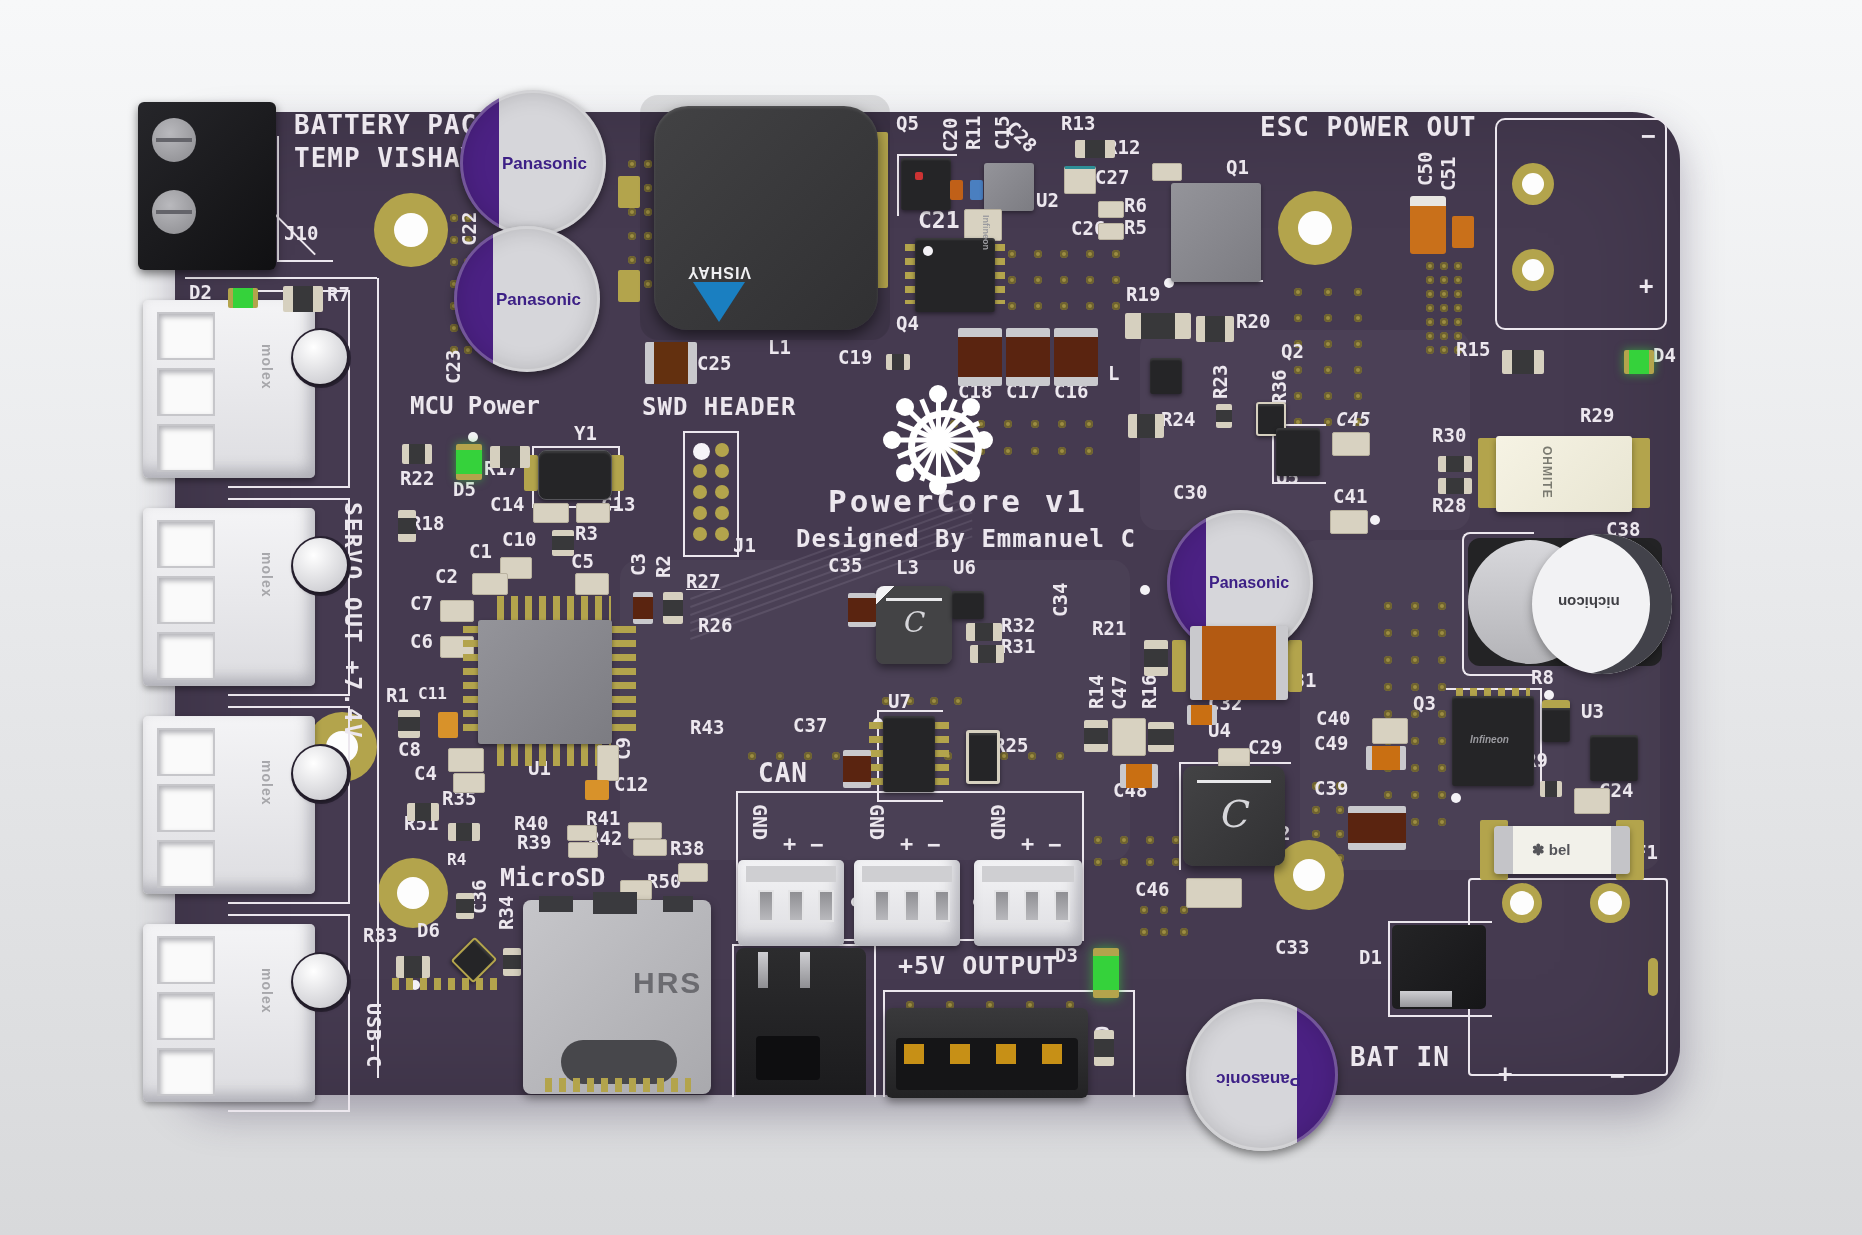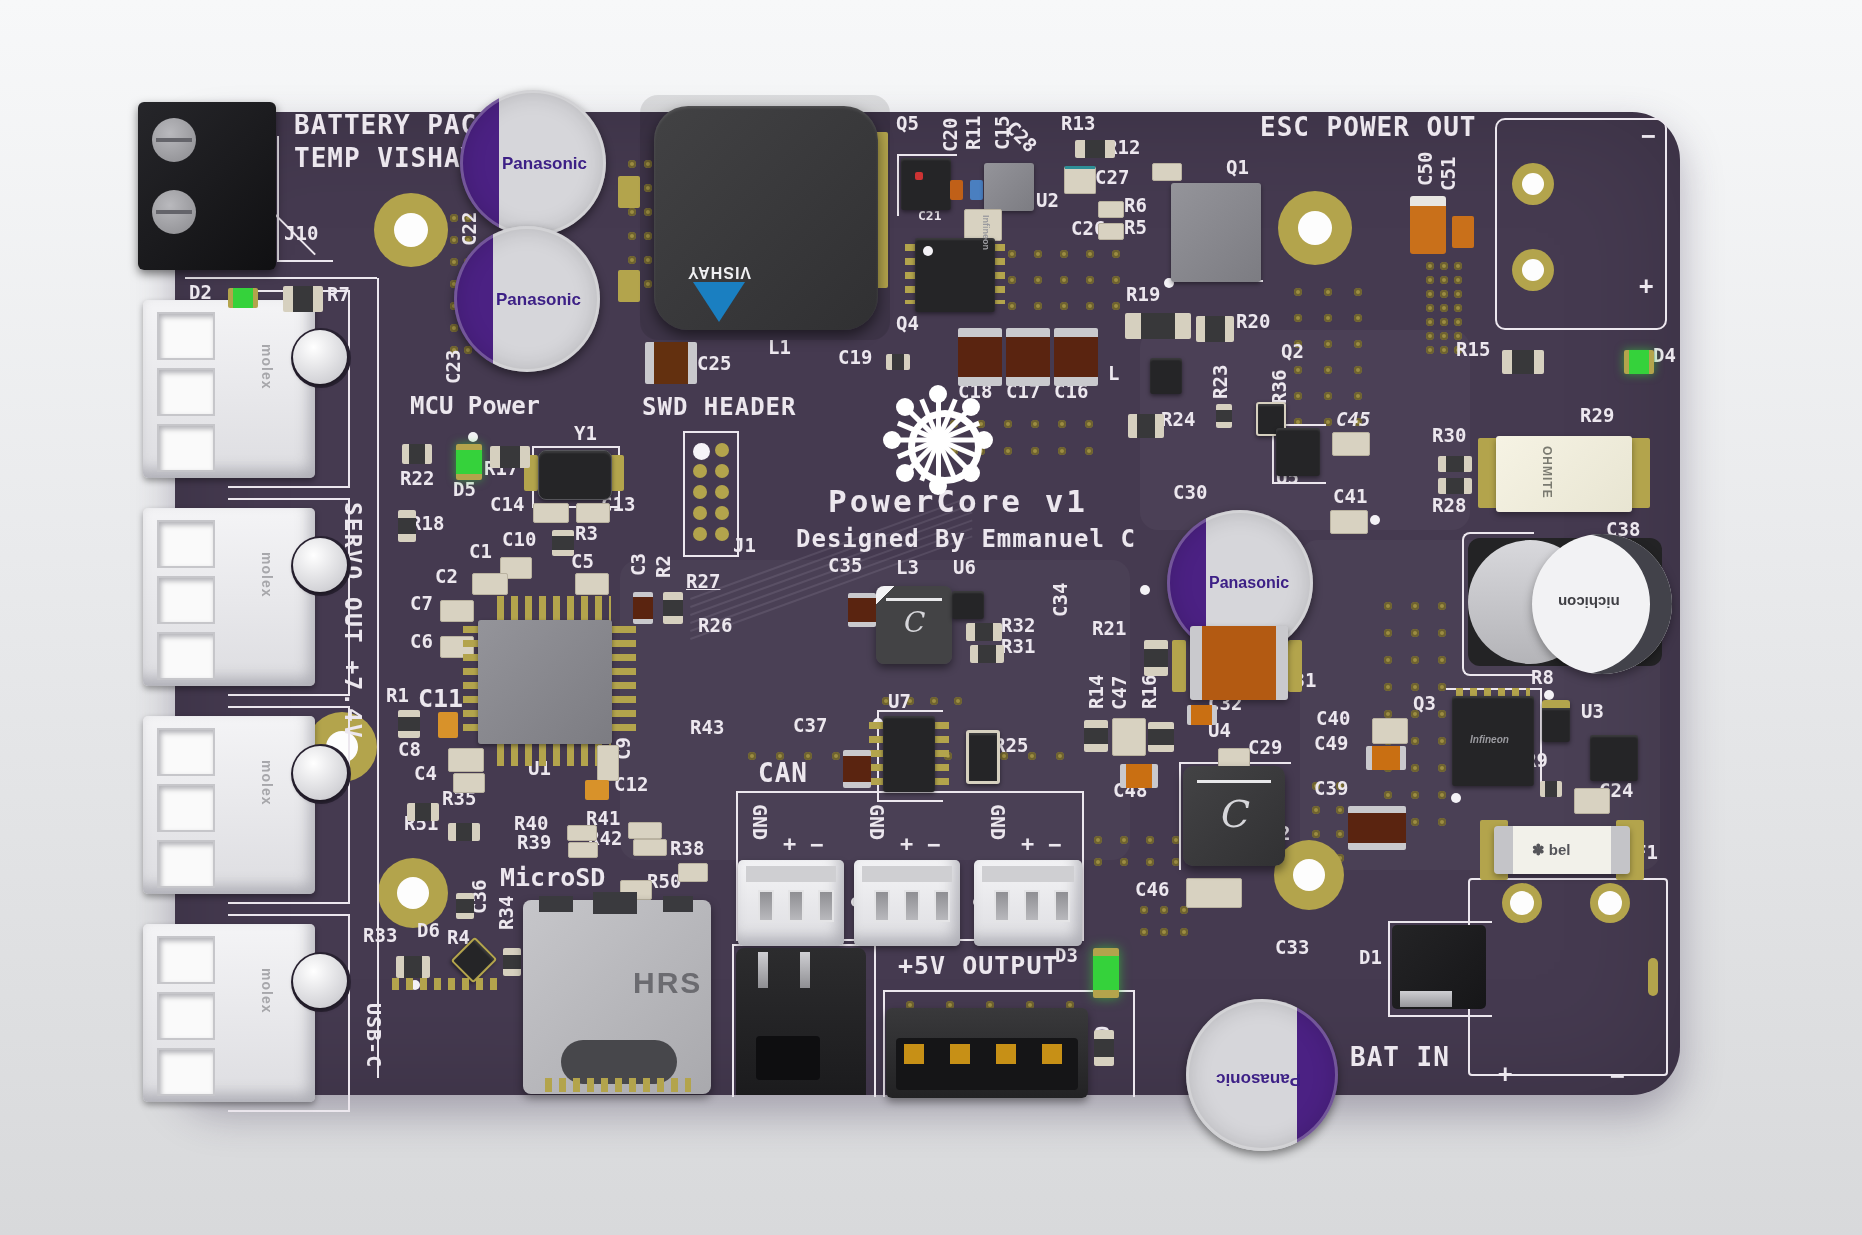--- a/index.html
+++ b/index.html
@@ -284,21 +284,21 @@
       <span class="silk-ref" style="font-size: 19px; left: 964px; top: 114px; transform: translate(0px, 35.91px) rotate(-90deg); transform-origin: 0px 0px;">R11</span>
       <span class="silk-ref" style="font-size: 19px; left: 993px; top: 114px; transform: translate(0px, 35.91px) rotate(-90deg); transform-origin: 0px 0px;">C15</span>
       <span class="silk-ref" style="font-size: 19px; left: 1016px; top: 118px; transform: rotate(45deg); transform-origin: 0px 0px;">C28</span>
       <span class="silk-ref" style="font-size: 19px; left: 1061px; top: 114px;">R13</span>
       <span class="silk-ref" style="font-size: 19px; left: 1106px; top: 138px;">R12</span>
       <span class="silk-ref" style="font-size: 19px; left: 1095px; top: 168px;">C27</span>
       <span class="silk-ref" style="font-size: 19px; left: 1036px; top: 191px;">U2</span>
       <span class="silk-ref" style="font-size: 19px; left: 1124px; top: 196px;">R6</span>
       <span class="silk-ref" style="font-size: 19px; left: 1124px; top: 218px;">R5</span>
       <span class="silk-ref" style="font-size: 19px; left: 1071px; top: 219px;">C26</span>
-      <span class="silk-ref" style="font-size: 13px; left: 918px; top: 209px;">C21</span>
+      <span class="silk-ref" style="font-size: 23px; left: 918px; top: 209px;">C21</span>
       <span class="silk-ref" style="font-size: 19px; left: 896px; top: 314px;">Q4</span>
       <span class="silk-ref" style="font-size: 19px; left: 958px; top: 382px;">C18</span>
       <span class="silk-ref" style="font-size: 19px; left: 1006px; top: 382px;">C17</span>
       <span class="silk-ref" style="font-size: 19px; left: 1054px; top: 382px;">C16</span>
       <span class="silk-ref" style="font-size: 19px; left: 1108px; top: 364px;">L</span>
       <span class="silk-ref" style="font-size: 19px; left: 1226px; top: 158px;">Q1</span>
       <span class="silk-ref" style="font-size: 19px; left: 1126px; top: 285px;">R19</span>
       <span class="silk-ref" style="font-size: 19px; left: 1236px; top: 312px;">R20</span>
       <span class="silk-ref" style="font-size: 19px; left: 1281px; top: 342px;">Q2</span>
       <span class="silk-ref" style="font-size: 19px; left: 1211px; top: 363px; transform: translate(0px, 35.91px) rotate(-90deg); transform-origin: 0px 0px;">R23</span>
@@ -328,35 +328,35 @@
       <span class="silk-ref" style="font-size: 19px; left: 435px; top: 567px;">C2</span>
       <span class="silk-ref" style="font-size: 19px; left: 571px; top: 552px;">C5</span>
       <span class="silk-ref" style="font-size: 19px; left: 410px; top: 594px;">C7</span>
       <span class="silk-ref" style="font-size: 19px; left: 410px; top: 632px;">C6</span>
       <span class="silk-ref" style="font-size: 19px; left: 629px; top: 552px; transform: translate(0px, 23.94px) rotate(-90deg); transform-origin: 0px 0px;">C3</span>
       <span class="silk-ref" style="font-size: 19px; left: 654px; top: 554px; transform: translate(0px, 23.94px) rotate(-90deg); transform-origin: 0px 0px;">R2</span>
       <span class="silk-ref" style="font-size: 19px; left: 686px; top: 572px; text-decoration: underline;">R27</span>
       <span class="silk-ref" style="font-size: 19px; left: 698px; top: 616px;">R26</span>
       <span class="silk-ref" style="font-size: 19px; left: 733px; top: 536px;">J1</span>
       <span class="silk-ref" style="font-size: 19px; left: 386px; top: 686px;">R1</span>
-      <span class="silk-ref" style="font-size: 25px; left: 418px; top: 686px;">C11</span>
+      <span class="silk-ref" style="font-size: 16px; left: 418px; top: 686px;">C11</span>
       <span class="silk-ref" style="font-size: 19px; left: 398px; top: 740px;">C8</span>
       <span class="silk-ref" style="font-size: 19px; left: 414px; top: 764px;">C4</span>
       <span class="silk-ref" style="font-size: 19px; left: 442px; top: 789px;">R35</span>
       <span class="silk-ref" style="font-size: 19px; left: 404px; top: 814px;">R51</span>
       <span class="silk-ref" style="font-size: 19px; left: 528px; top: 759px;">U1</span>
       <span class="silk-ref" style="font-size: 19px; left: 614px; top: 736px; transform: translate(0px, 23.94px) rotate(-90deg); transform-origin: 0px 0px;">C9</span>
       <span class="silk-ref" style="font-size: 19px; left: 614px; top: 775px;">C12</span>
       <span class="silk-ref" style="font-size: 19px; left: 690px; top: 718px;">R43</span>
       <span class="silk-ref" style="font-size: 19px; left: 514px; top: 814px;">R40</span>
       <span class="silk-ref" style="font-size: 19px; left: 517px; top: 833px;">R39</span>
       <span class="silk-ref" style="font-size: 19px; left: 586px; top: 809px;">R41</span>
       <span class="silk-ref" style="font-size: 19px; left: 588px; top: 829px;">R42</span>
       <span class="silk-ref" style="font-size: 19px; left: 670px; top: 839px;">R38</span>
-      <span class="silk-ref" style="font-size: 19px; left: 447px; top: 900px; margin-top: 28px;">R4</span>
+      <span class="silk-ref" style="font-size: 16px; left: 447px; top: 824px; margin-top: 28px;">R4</span>
       <span class="silk-ref" style="font-size: 19px; left: 647px; top: 872px;">R50</span>
       <span class="silk-ref" style="font-size: 19px; left: 363px; top: 926px;">R33</span>
       <span class="silk-ref" style="font-size: 19px; left: 417px; top: 921px;">D6</span>
       <span class="silk-ref" style="font-size: 19px; left: 470px; top: 878px; transform: translate(0px, 35.91px) rotate(-90deg); transform-origin: 0px 0px;">C36</span>
       <span class="silk-ref" style="font-size: 19px; left: 497px; top: 894px; transform: translate(0px, 35.91px) rotate(-90deg); transform-origin: 0px 0px;">R34</span>
       <span class="silk-ref" style="font-size: 19px; left: 793px; top: 716px;">C37</span>
       <span class="silk-ref" style="font-size: 19px; left: 888px; top: 692px;">U7</span>
       <span class="silk-ref" style="font-size: 19px; left: 994px; top: 736px;">R25</span>
       <span class="silk-ref" style="font-size: 19px; left: 1001px; top: 616px;">R32</span>
       <span class="silk-ref" style="font-size: 19px; left: 1001px; top: 637px;">R31</span>

